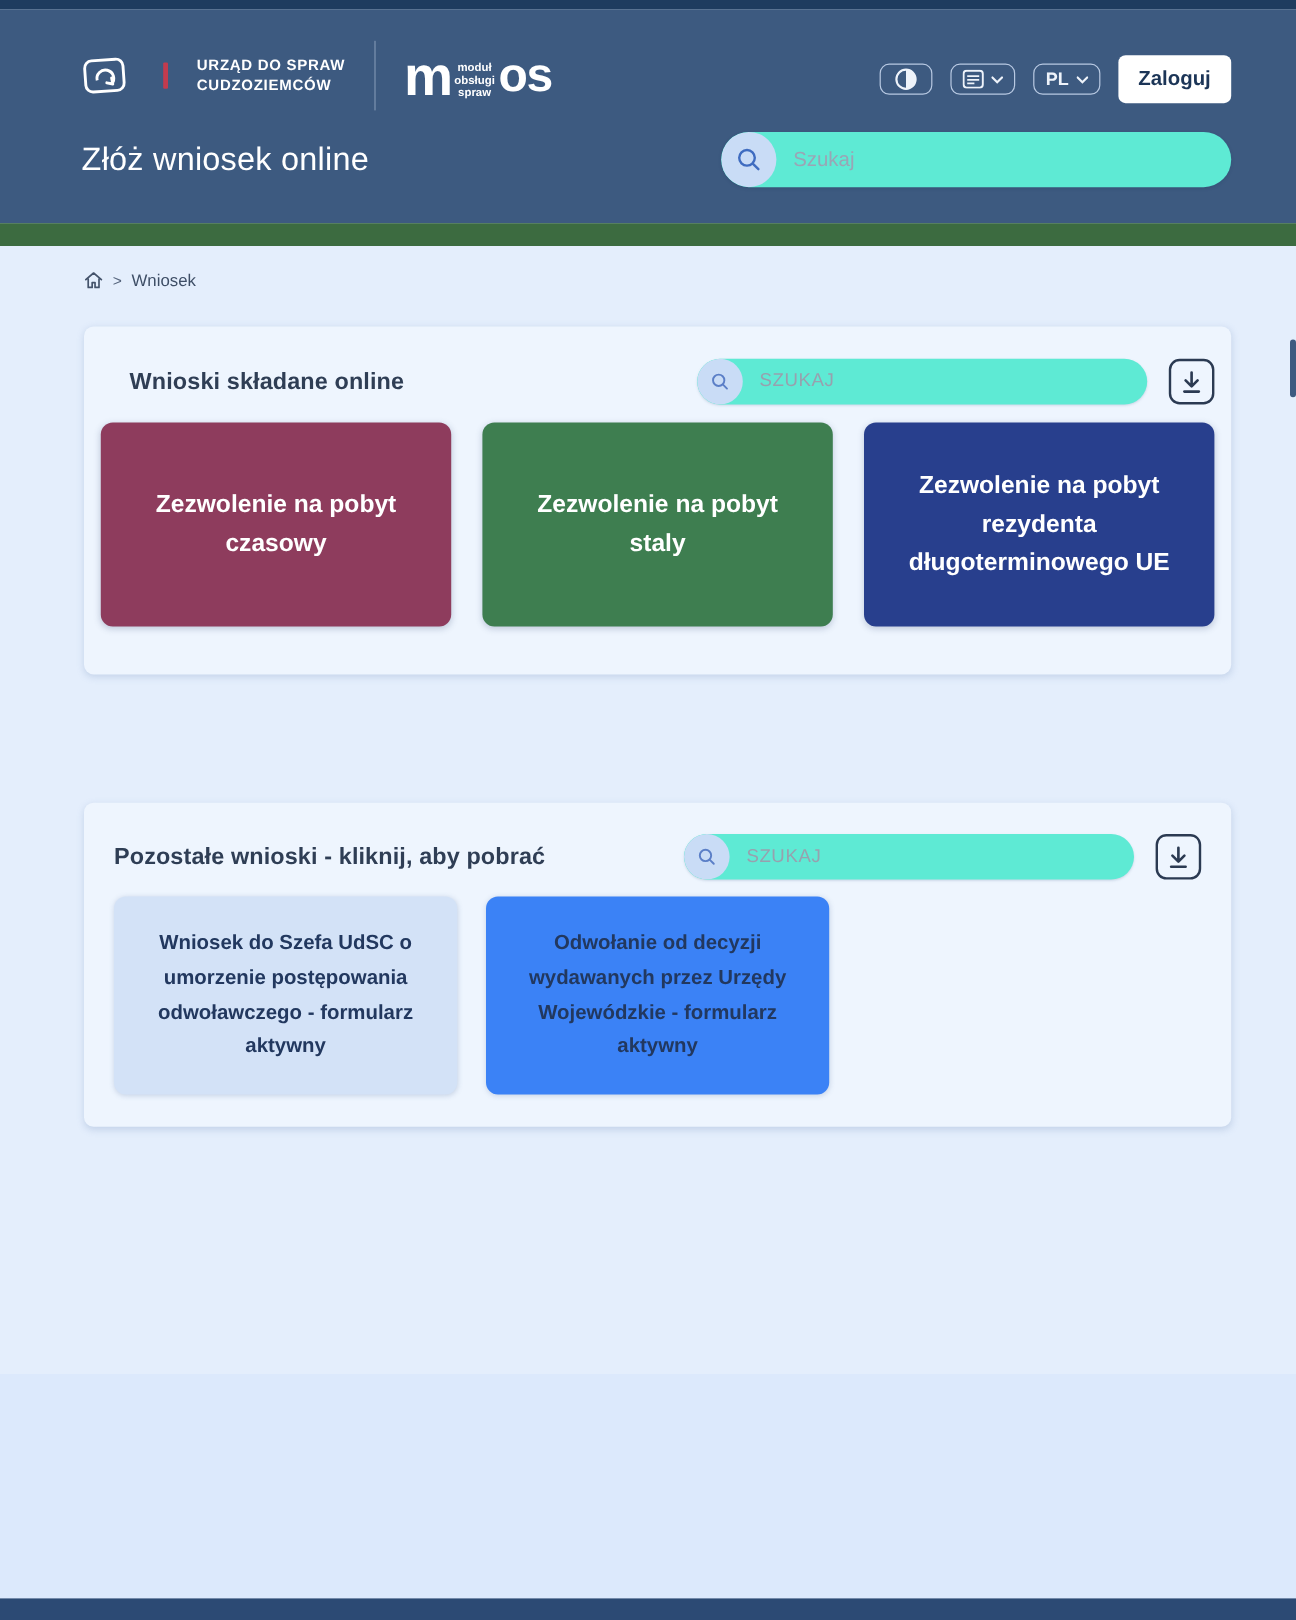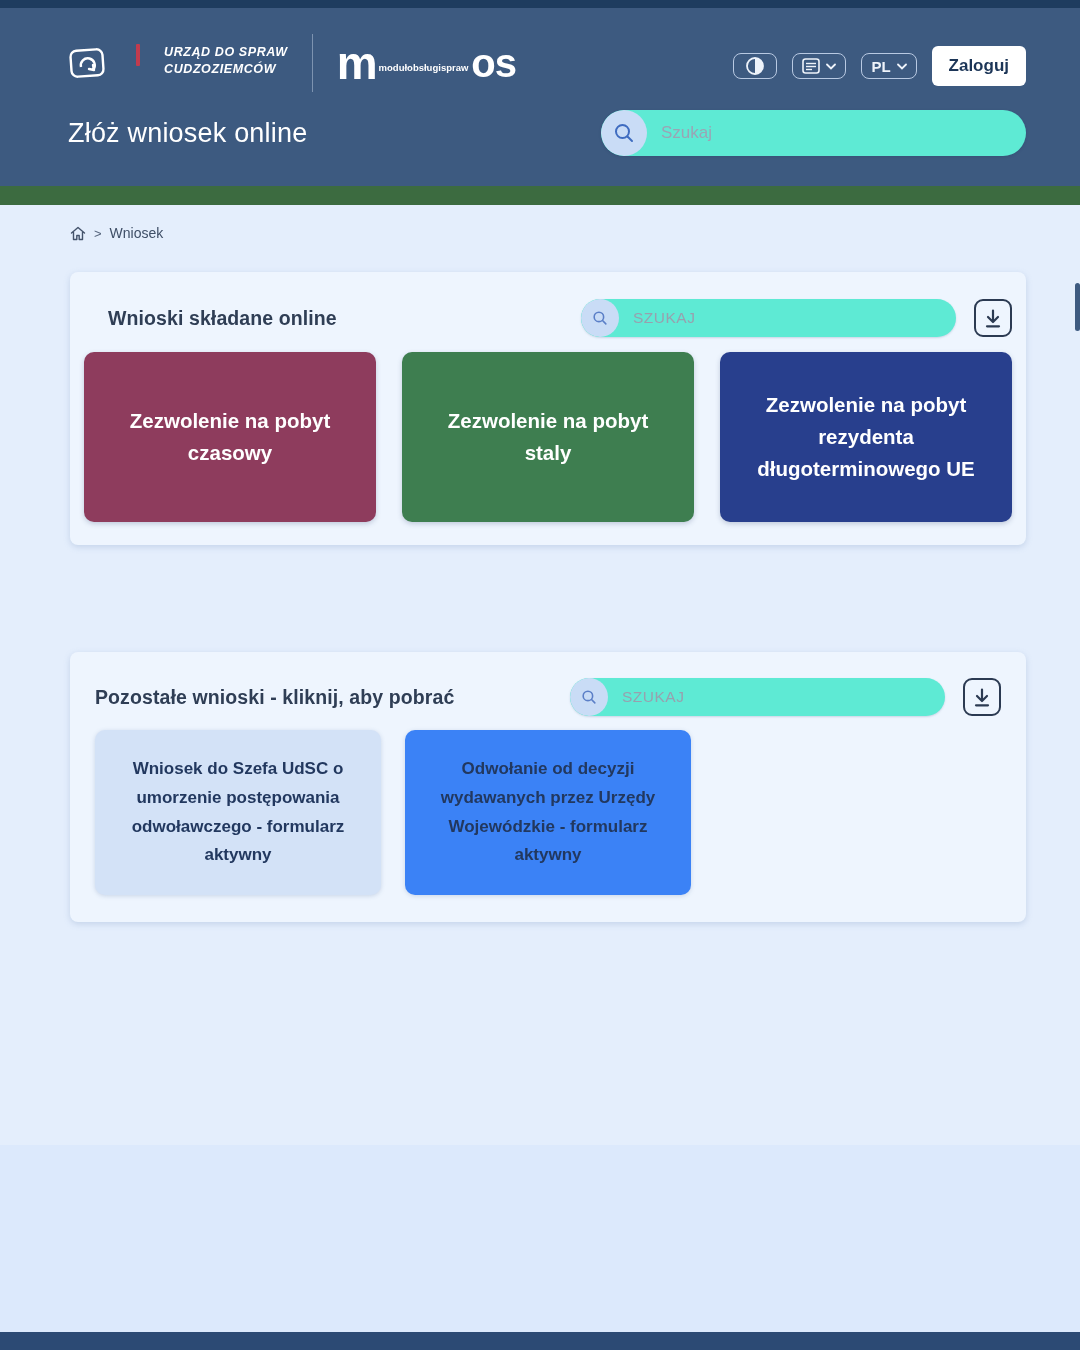--- a/index.html
+++ b/index.html
@@ -6,28 +6,28 @@
   html,body { width:1080px; height:1350px; }
   body {
     font-family:"Liberation Sans","DejaVu Sans",sans-serif;
     background:#e4eefc; overflow:hidden; position:relative;
   }
   .top-strip { height:8px; background:#1e3c5f; }
   
   .header { height:178px; background:#3d5a80; padding:0 54px 0 68px; }
   .header-row1 { display:flex; align-items:flex-start; padding-top:26px; }
   .brand { display:flex; align-items:center; }
-  .udsc-logo { display:flex; gap:24px;font-style:italic; }
+  .udsc-logo { display:flex; align-items:center; gap:24px; }
   .udsc-icon svg { display:block; }
   .red-accent { width:4px; height:22px; background:#c23b4e; border-radius:1px; }
   .udsc-text { color:#fff; font-size:12.5px; font-weight:700; letter-spacing:.6px; line-height:1.35; }
   .brand-divider { width:1px; height:58px; background:#7d93b0; margin:0 24px; }
   .mos-logo { display:flex; align-items:center; color:#fff; }
   .mos-m { font-size:46px; font-weight:800; line-height:.8; letter-spacing:-1px; }
-  .mos-words { display:flex; flex-direction:row; align-items:center; font-size:9.5px; font-weight:700; line-height:1.15; margin:10px 3px 0 2px; }
+  .mos-words { display:flex; flex-direction:column; align-items:center; font-size:9.5px; font-weight:700; line-height:1.15; margin:10px 3px 0 2px; }
   .mos-os { font-size:40px; font-weight:800; line-height:.9; letter-spacing:-1px; }
   .nav { display:flex; flex-wrap:wrap; width:205px; column-gap:24px; row-gap:17px; margin-left:42px; margin-top:8px; }
   .nav a { color:#fff; font-size:15.5px; font-weight:700; text-decoration:none; letter-spacing:.3px; white-space:nowrap; }
   .controls { margin-left:auto; margin-top:12px; display:flex; gap:15px; align-items:center; }
   .icon-btn {
     height:26px; min-width:44px; padding:0 9px; background:transparent;
     border:1px solid #b8c9e2; border-radius:8px; display:flex; align-items:center;
     justify-content:center; gap:6px; color:#eef3fa; cursor:pointer; font-size:15px; font-weight:700;
   }
   .login-btn {
@@ -58,21 +58,21 @@
   .green-stripe { height:19px; background:#3c6b40; }
   
   .main { background:#e4eefc; height:940px; }
   .breadcrumb { display:flex; align-items:center; gap:8px; padding:16px 0 0 70px; height:40px; color:#44536b; }
   .breadcrumb .sep { font-size:13px; color:#55647c; }
   .breadcrumb .crumb { font-size:14px; color:#3e4e66; text-decoration:none; }
   .card {
     width:956px; margin-left:70px; background:#eef5fe; border-radius:8px;
     box-shadow:0 2px 6px rgba(110,140,185,.28);
   }
-  .card1 { margin-top:27px; padding:12px 14px 23px 14px; }
+  .card1 { margin-top:27px; padding:12px 14px 40px 14px; }
   .card2 { margin-top:107px; padding:12px 25px 27px 25px; }
   .card-head { display:flex; align-items:center; gap:18px; }
   .card1 .card-head { height:68px; padding-left:24px; }
   .card2 .card-head { height:66px; padding-left:0; }
   .card-title { color:#2f3e55; font-size:19.5px; font-weight:700; flex:1; letter-spacing:.1px; }
   .dl-btn {
     width:38px; height:38px; flex:0 0 auto; background:transparent; border:2px solid #2b3a52;
     border-radius:9px; display:flex; align-items:center; justify-content:center; cursor:pointer;
   }
   .tile-grid { display:grid; grid-template-columns:repeat(3,1fr); gap:26px; }

